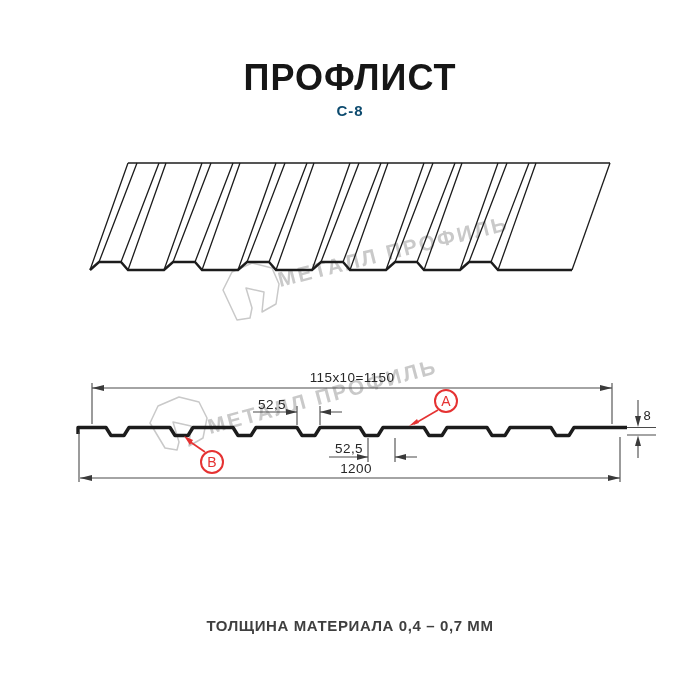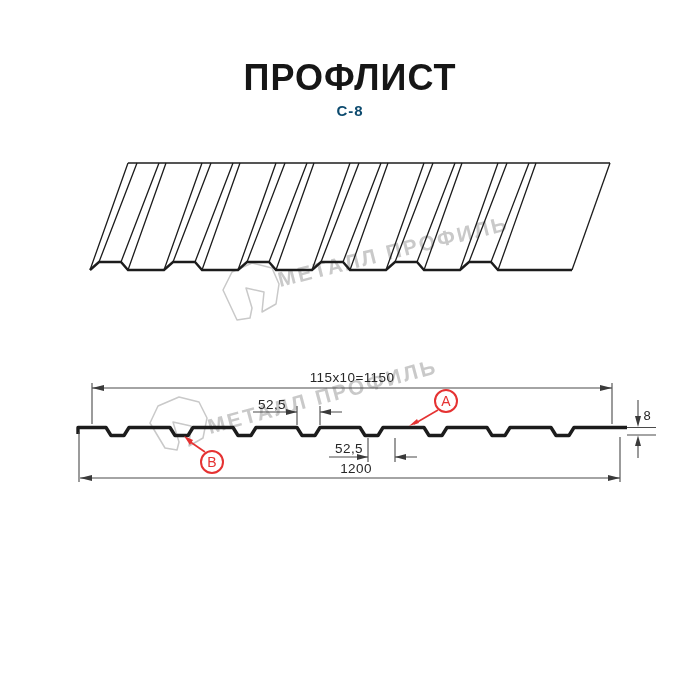--- a/index.html
+++ b/index.html
@@ -125,13 +125,14 @@
 
       <g>
         <circle class="red-circle" cx="212" cy="462" r="11"></circle>
         <text class="red-letter" x="212" y="467" text-anchor="middle">B</text>
         <path class="red-line" d="M 205 452 L 189 441"></path>
         <polygon class="red-fill" points="184,436 193,440 190,445"></polygon>
       </g>
     </g>
   </svg>
 
+  <div class="footer-note">ТОЛЩИНА МАТЕРИАЛА 0,4 – 0,7 ММ</div>
 </div>
 
 </body></html>

